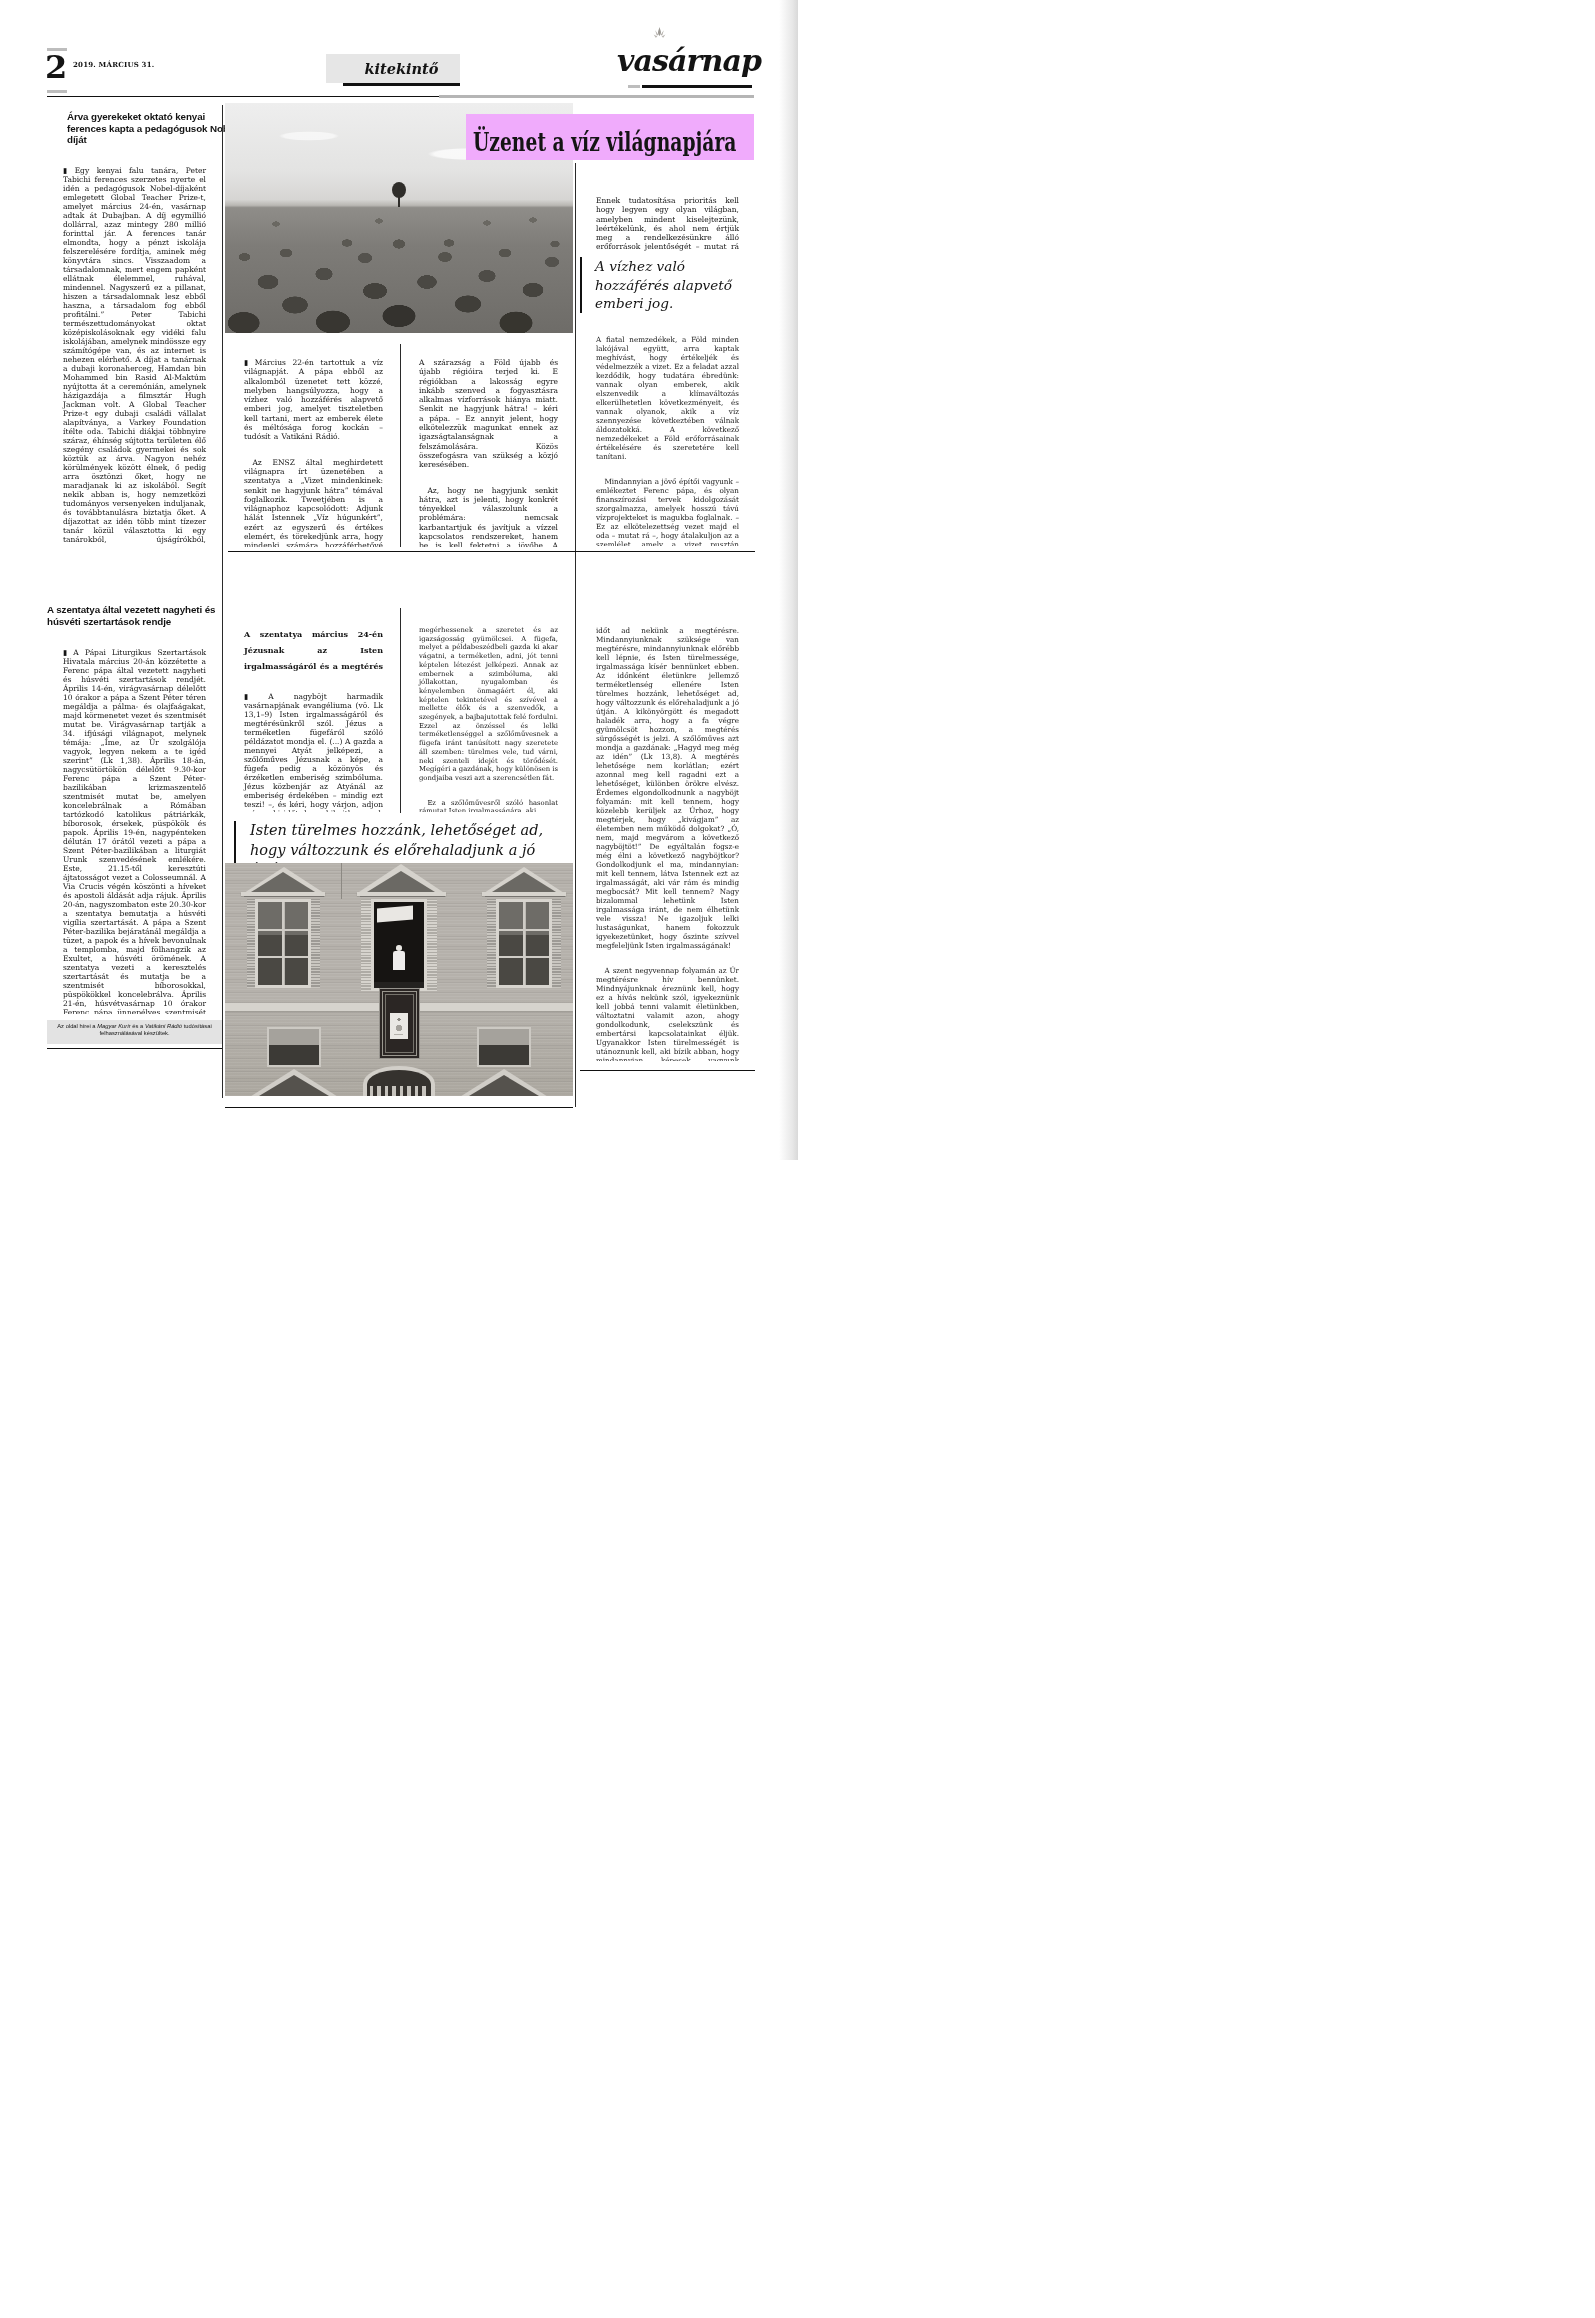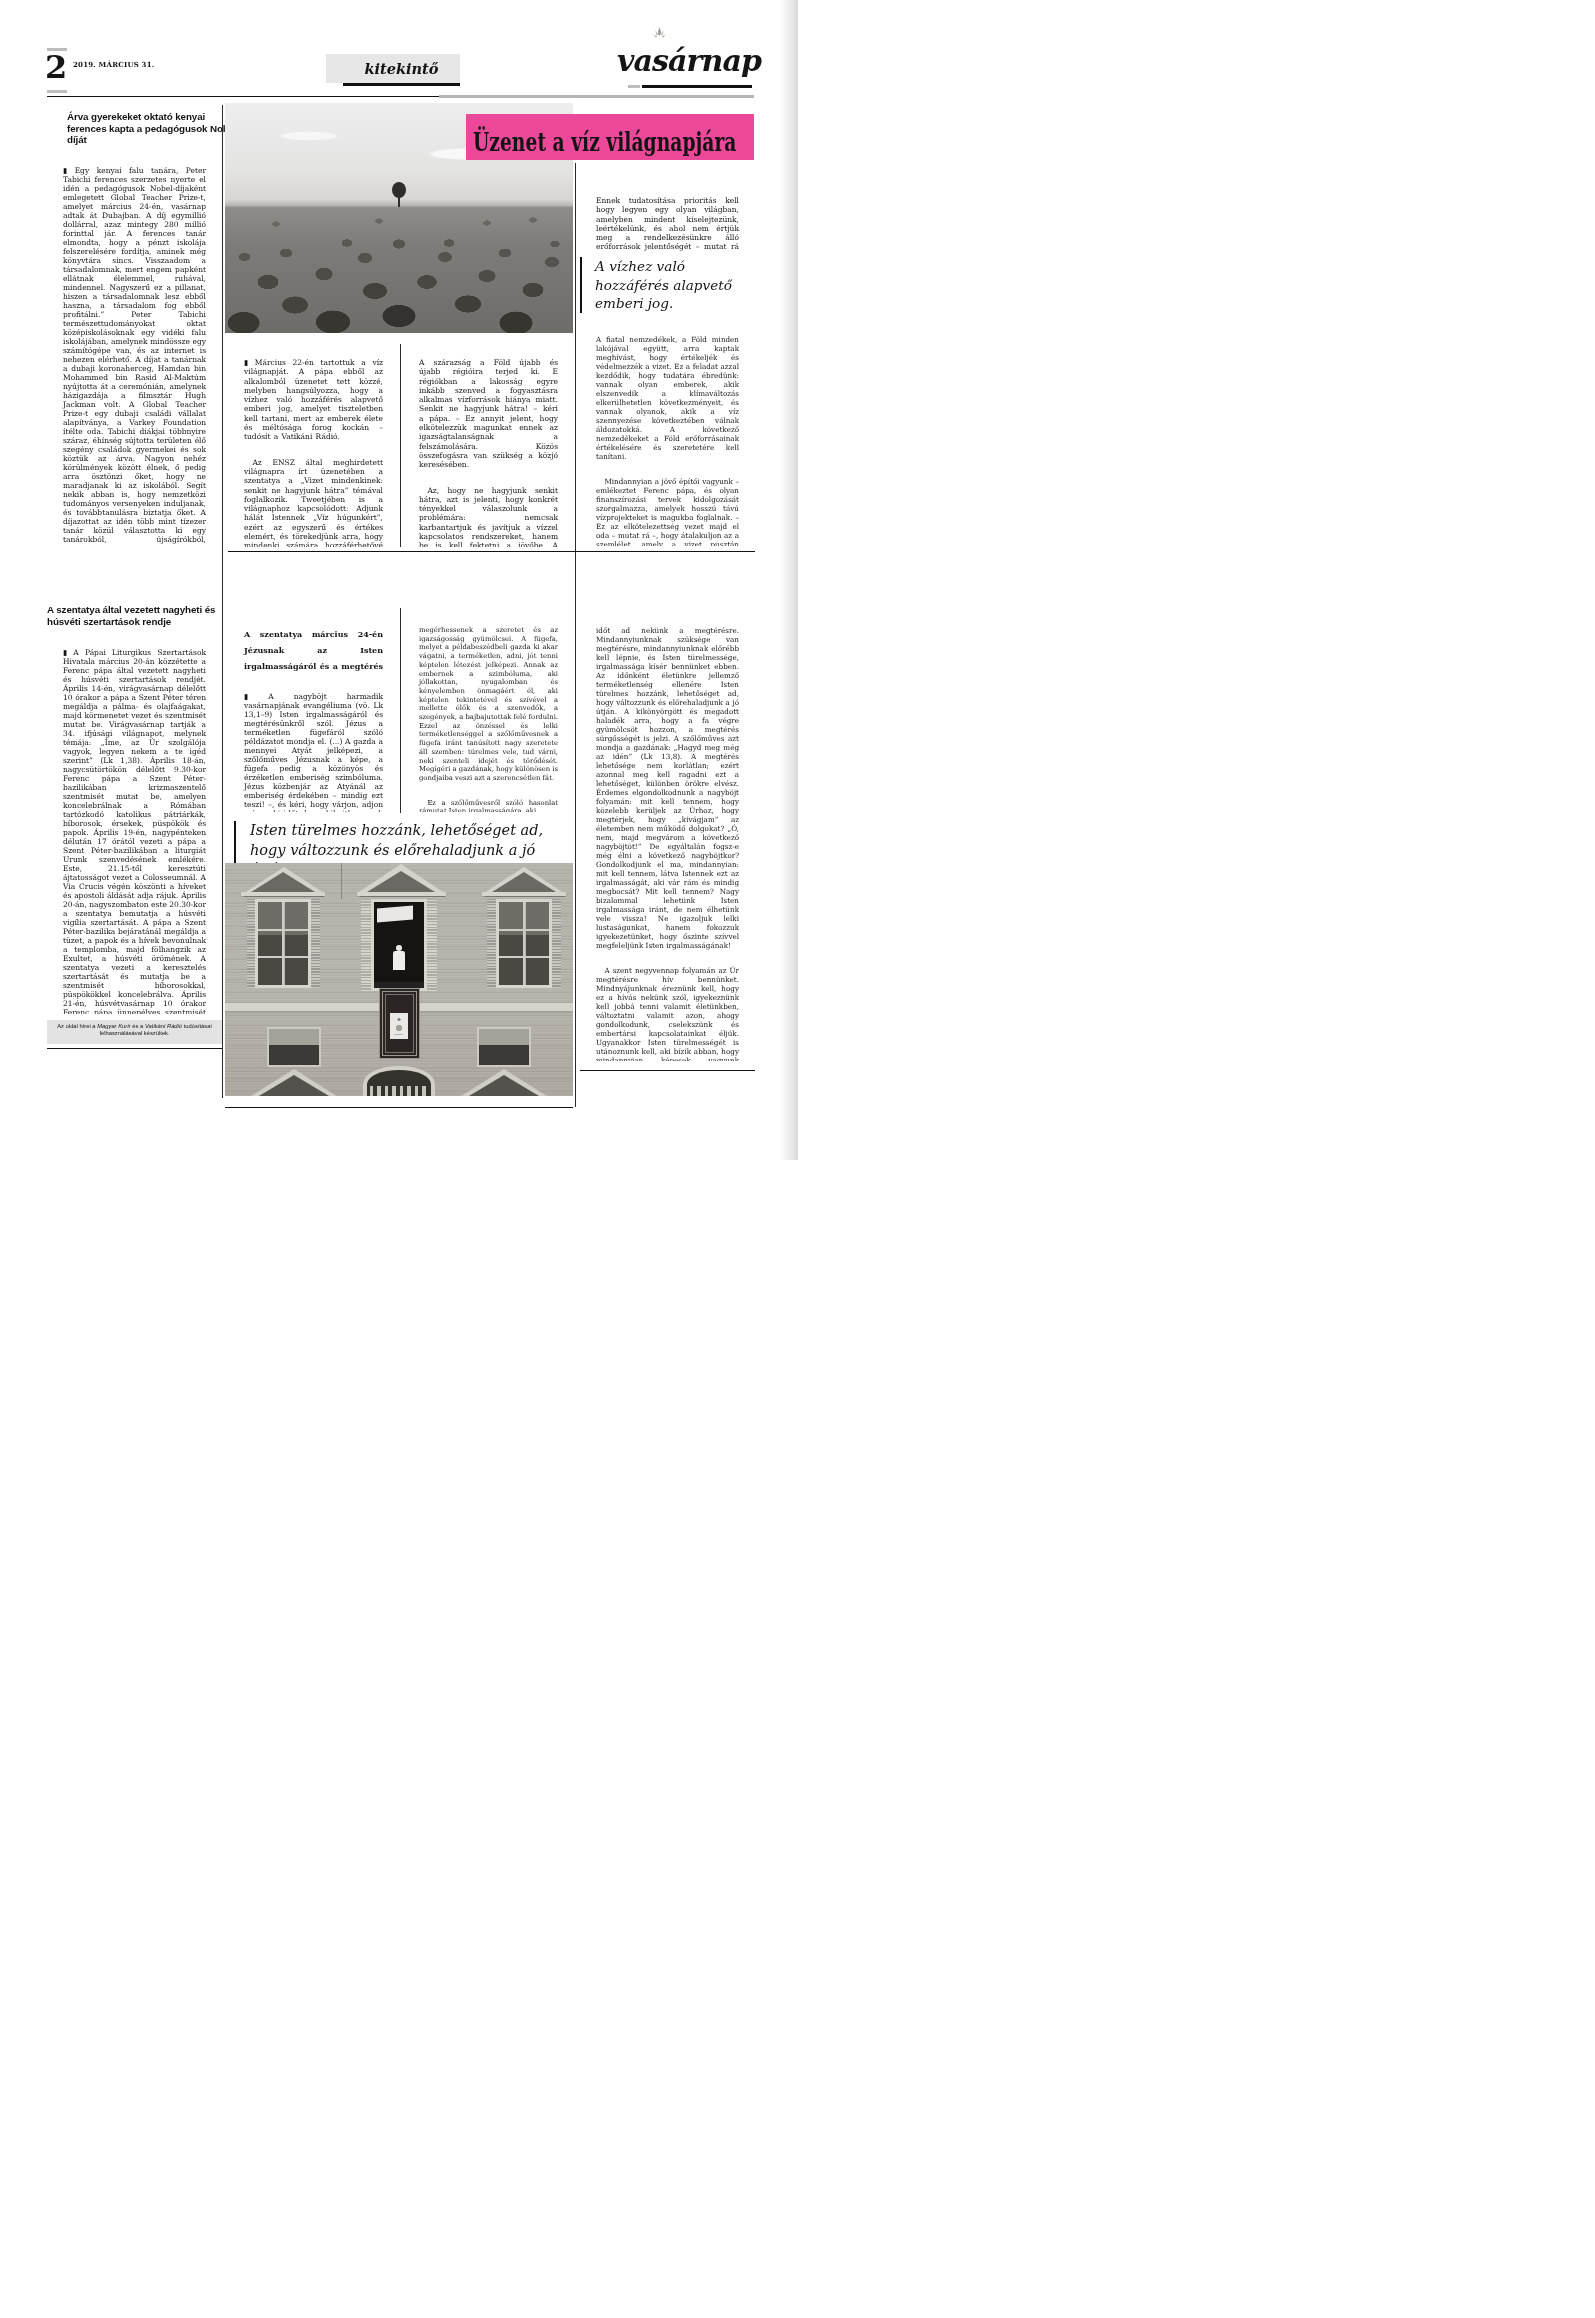--- a/index.html
+++ b/index.html
@@ -66,21 +66,21 @@
     radial-gradient(10.3px 7px at 280px 150px,#56544e 0 60%,transparent 62%),
     radial-gradient(9.3px 6.5px at 19.6px 154px,#57554f 0 60%,transparent 62%),
     radial-gradient(7.5px 5.6px at 330px 141px,#5b5953 0 60%,transparent 62%),
     radial-gradient(6.5px 4.2px at 51px 121px,#6a6862 0 60%,transparent 64%),
     radial-gradient(6.5px 4.2px at 154px 118px,#6a6862 0 60%,transparent 64%),
     radial-gradient(6.5px 4.2px at 262px 120px,#6a6862 0 60%,transparent 64%),
     radial-gradient(6.5px 4.2px at 308px 117px,#6a6862 0 60%,transparent 64%);}
   #tree-crown{left:167px;top:79px;width:14px;height:16px;border-radius:50%;background:#2f2d2a;}
   #tree-trunk{left:173px;top:93px;width:1.9px;height:11.2px;background:#2f2d2a;}
   
-  #headline1-box{left:466px;top:114px;width:288px;height:46px;background:#ec4899;}
+  #headline1-box{left:466px;top:114px;width:288px;height:46px;background:#f0abfc;}
   #headline1{position:absolute;left:6.5px;bottom:3.7px;}
   
   #photo2{width:348px;height:233px;overflow:hidden;background:
     repeating-linear-gradient(0deg, rgba(255,255,255,.07) 0 0.9px, rgba(0,0,0,.05) 0.9px 1.4px, transparent 1.4px 3.3px),
     linear-gradient(#b5b1ab 0 58%, #aba79f 100%);}
   .ped-o{width:0;height:0;border-left:40px solid transparent;border-right:40px solid transparent;
          border-bottom:26px solid #d5d2cc;}
   .ped-i{width:0;height:0;border-left:32px solid transparent;border-right:32px solid transparent;
          border-bottom:20.6px solid #6b6964;}
   .cornice{height:3.7px;background:#d7d4ce;box-shadow:0 0.9px 0.9px rgba(0,0,0,.35);}

